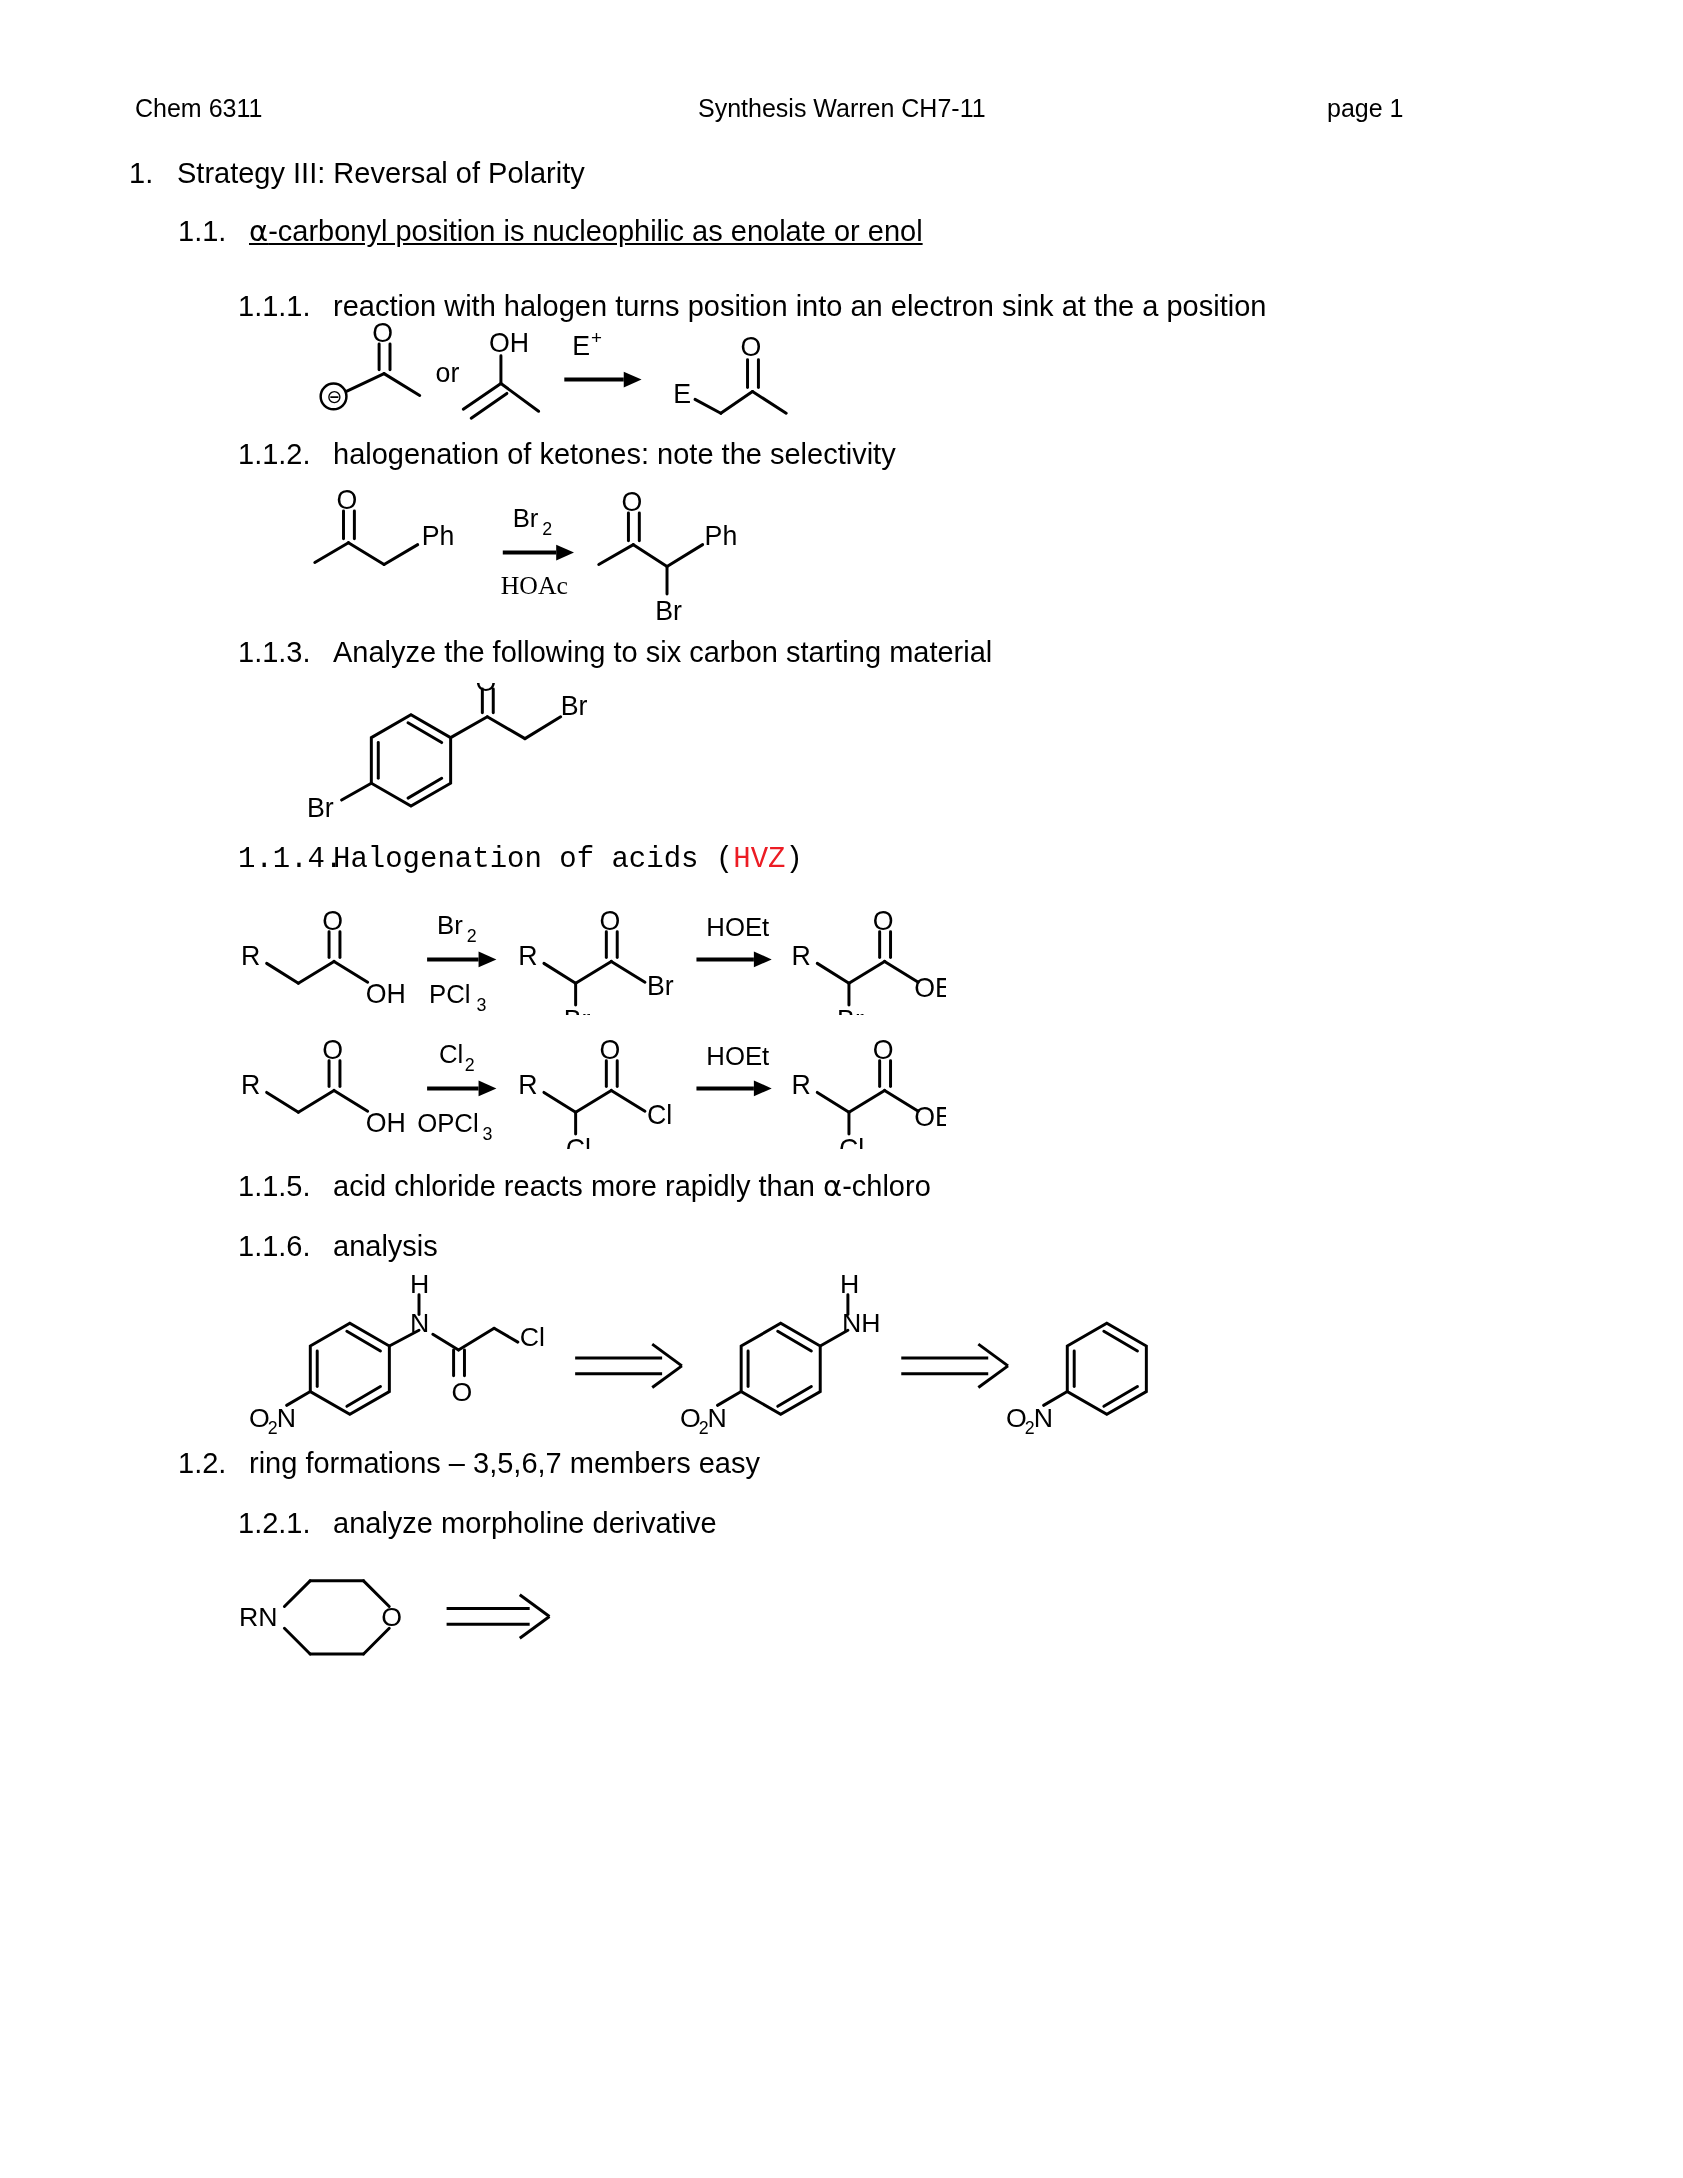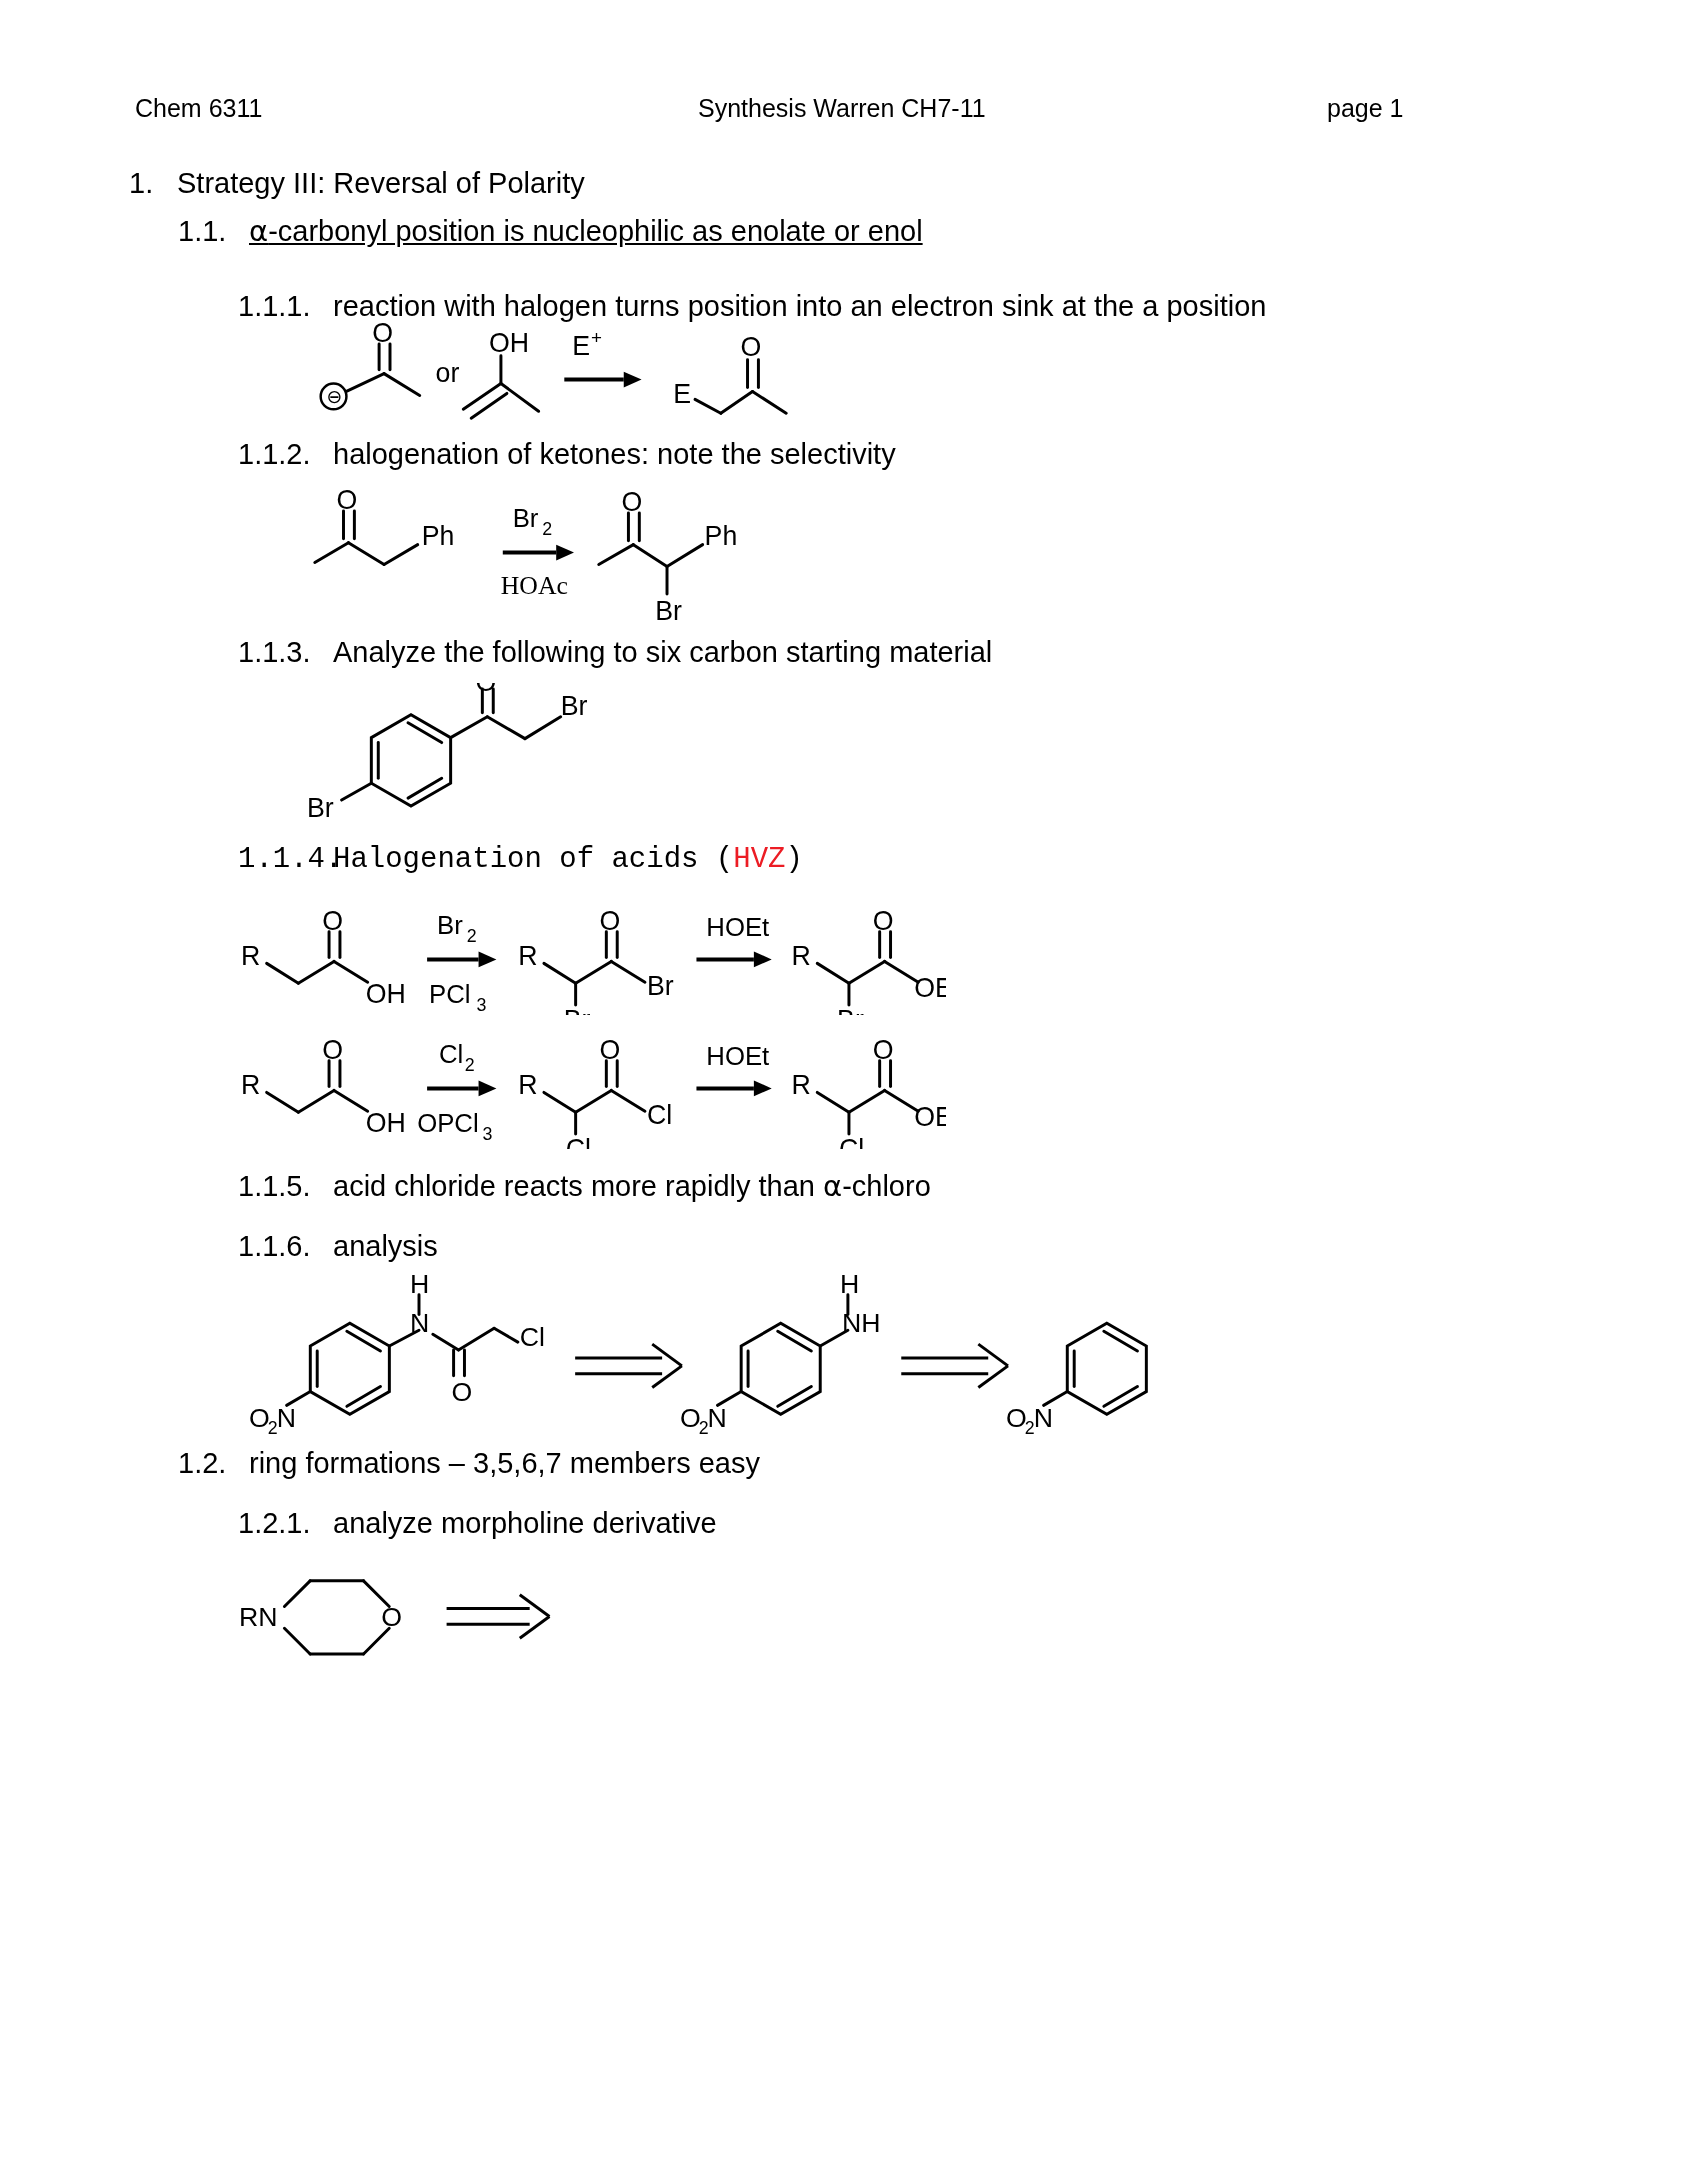--- a/index.html
+++ b/index.html
@@ -119,21 +119,21 @@
 <body>
 
 <div class="page">
 
   <div class="header">
     <span class="h-left">Chem 6311</span>
     <span class="h-mid">Synthesis Warren CH7-11</span>
     <span class="h-right">page 1</span>
   </div>
 
-  <div class="outline-item lvl1" style="top:165px;">
+  <div class="outline-item lvl1" style="top:155px;">
     <span class="num num-1">1.</span><span>Strategy III: Reversal of Polarity</span>
   </div>
 
   <div class="outline-item lvl2" style="top:213px;text-decoration:underline;">
     <span class="num num-2">1.1.</span><span class="greek">α</span><span>-carbonyl position is nucleophilic as enolate or enol</span>
   </div>
 
   <div class="outline-item lvl3" style="top:288px;">
     <span class="num num-3">1.1.1.</span><span>reaction with halogen turns position into an electron sink at the a position</span>
   </div>

